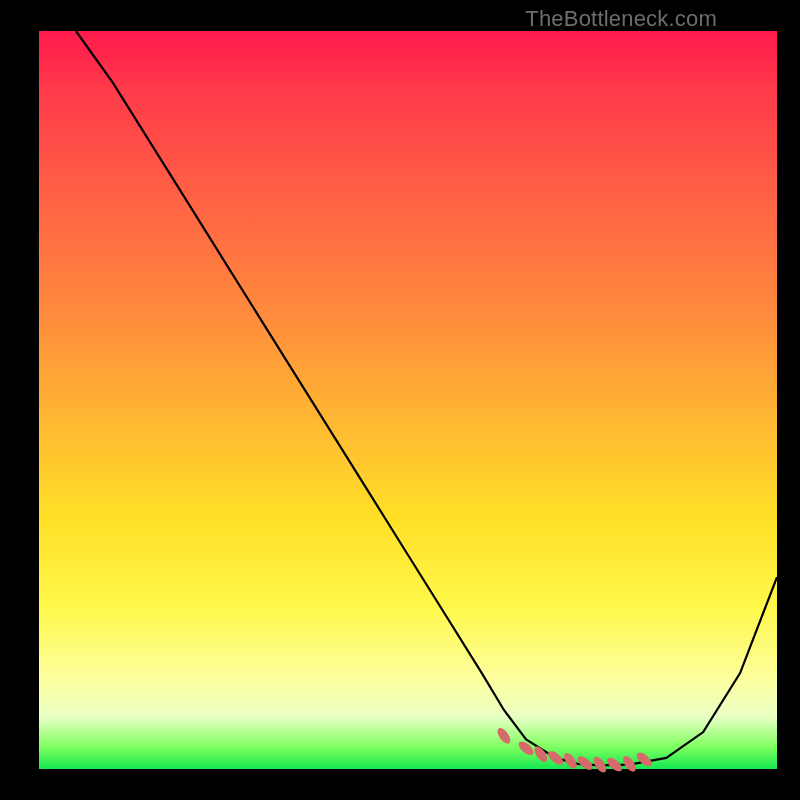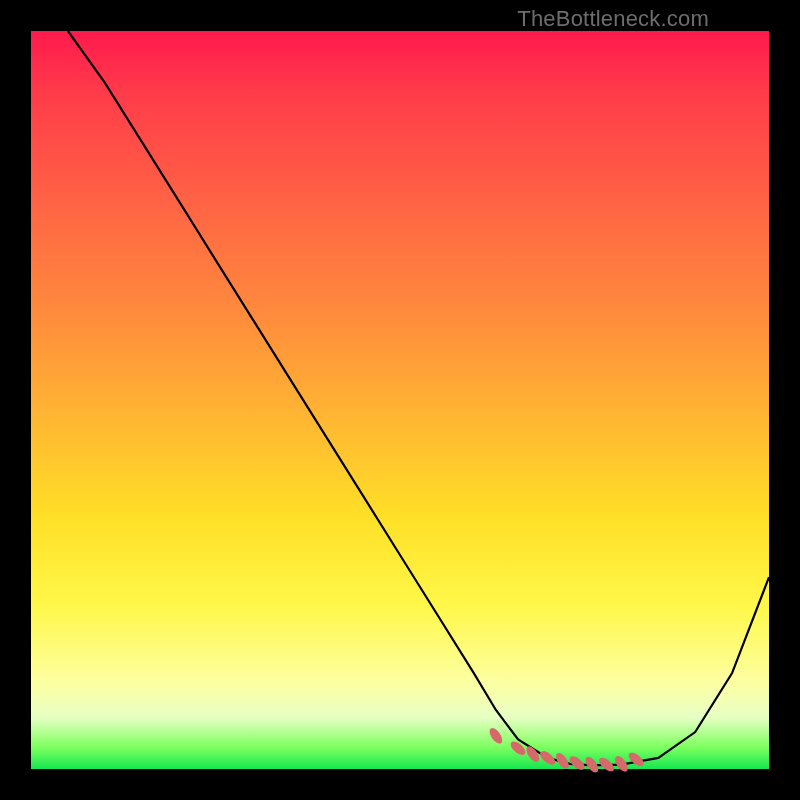--- a/index.html
+++ b/index.html
@@ -6,21 +6,21 @@
     margin: 0;
     padding: 0;
     width: 800px;
     height: 800px;
     background: #000;
     font-family: Arial, Helvetica, sans-serif;
     overflow: hidden;
   }
   .frame {
     position: absolute;
-    left: 0;
+    left: 8px;
     top: 0;
     width: 723px;
     height: 800px;
     background: #000;
   }
   .plot-area {
     position: absolute;
     left: 31px;
     top: 31px;
     width: 738px;

